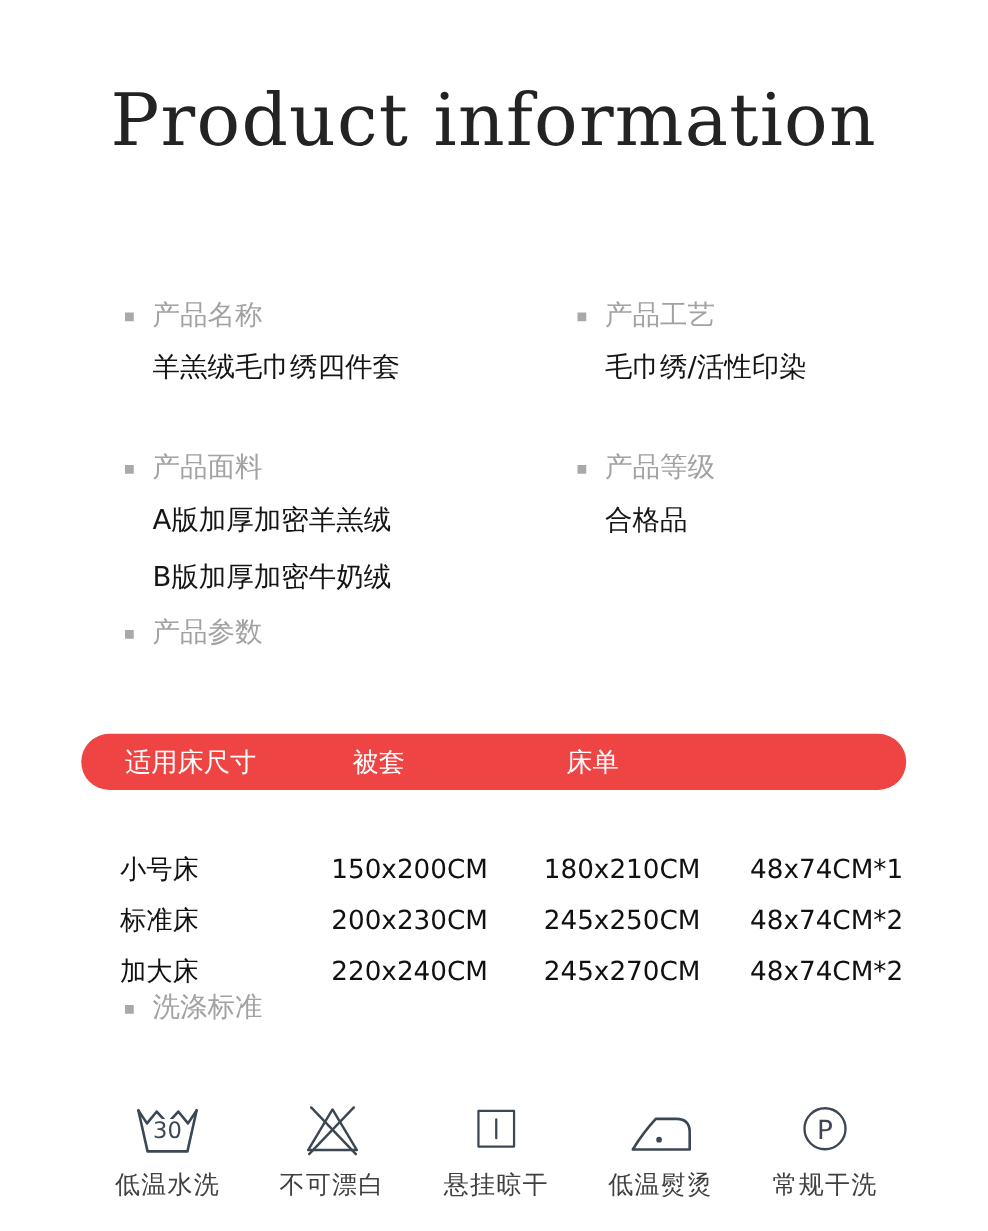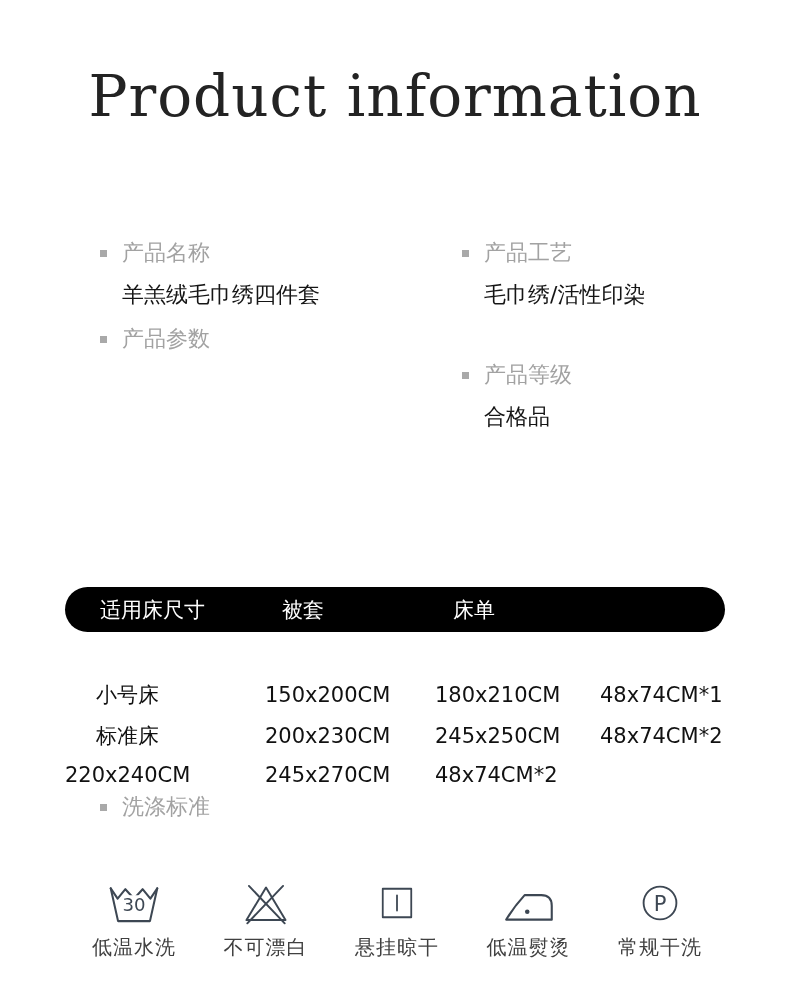--- a/index.html
+++ b/index.html
@@ -23,21 +23,21 @@
   .section.tight { margin-top:14px; }
   .sec-label { display:flex; align-items:center; font-size:22px; font-weight:500; color:#a2a2a2; line-height:30px; }
   .bullet { width:7px; height:7px; background:#a9a9a9; margin-right:15px; flex:0 0 auto; }
   .sec-values { padding-left:22px; margin-top:12px; }
   .sec-value { font-size:22px; color:#151515; line-height:30px; }
   .sec-value + .sec-value { margin-top:16px; }
 
   
   .pill {
     position:absolute; left:65px; top:587px; width:660px; height:45px;
-    background:#000000; border-radius:23px;
+    background:#ef4444; border-radius:23px;
     display:grid; grid-template-columns:200px 170px 165px 125px; align-items:center;
   }
   .pill .th { color:#ffffff; font-size:21px; font-weight:500; }
   .pill .th.c1 { padding-left:35px; }
   .pill .th.c2 { padding-left:17px; }
   .pill .th.c3 { padding-left:18px; }
   .pill .th.c4 { padding-left:3px; }
   .tbody { position:absolute; left:65px; top:653px; width:660px; }
   .trow { display:grid; grid-template-columns:200px 170px 165px 125px; align-items:center; height:41px; }
   .trow .td { font-size:21px; color:#111111;margin-top:28px; }
@@ -65,20 +65,30 @@
   <div class="col col-left">
     <div class="section">
       <div class="sec-label">
         <span class="bullet"></span>
         <span>产品名称</span>
       </div>
       <div class="sec-values">
         <div class="sec-value">羊羔绒毛巾绣四件套</div>
       </div>
     </div>
+    <div class="section">
+      <div class="sec-label">
+        <span class="bullet"></span>
+        <span>产品面料</span>
+      </div>
+      <div class="sec-values">
+        <div class="sec-value">A版加厚加密羊羔绒</div>
+        <div class="sec-value">B版加厚加密牛奶绒</div>
+      </div>
+    </div>
     <div class="section tight">
       <div class="sec-label">
         <span class="bullet"></span>
         <span>产品参数</span>
       </div>
     </div>
   </div>
 
   <div class="col col-right">
     <div class="section">
@@ -113,20 +123,21 @@
       <div class="td c3">180x210CM</div>
       <div class="td c4">48x74CM*1</div>
     </div>
     <div class="trow">
       <div class="td c1">标准床</div>
       <div class="td c2">200x230CM</div>
       <div class="td c3">245x250CM</div>
       <div class="td c4">48x74CM*2</div>
     </div>
     <div class="trow">
+      <div class="td c1">加大床</div>
       <div class="td c2">220x240CM</div>
       <div class="td c3">245x270CM</div>
       <div class="td c4">48x74CM*2</div>
     </div>
   </div>
 
   <div class="wash-label">
     <div class="sec-label">
       <span class="bullet"></span>
       <span>洗涤标准</span>

